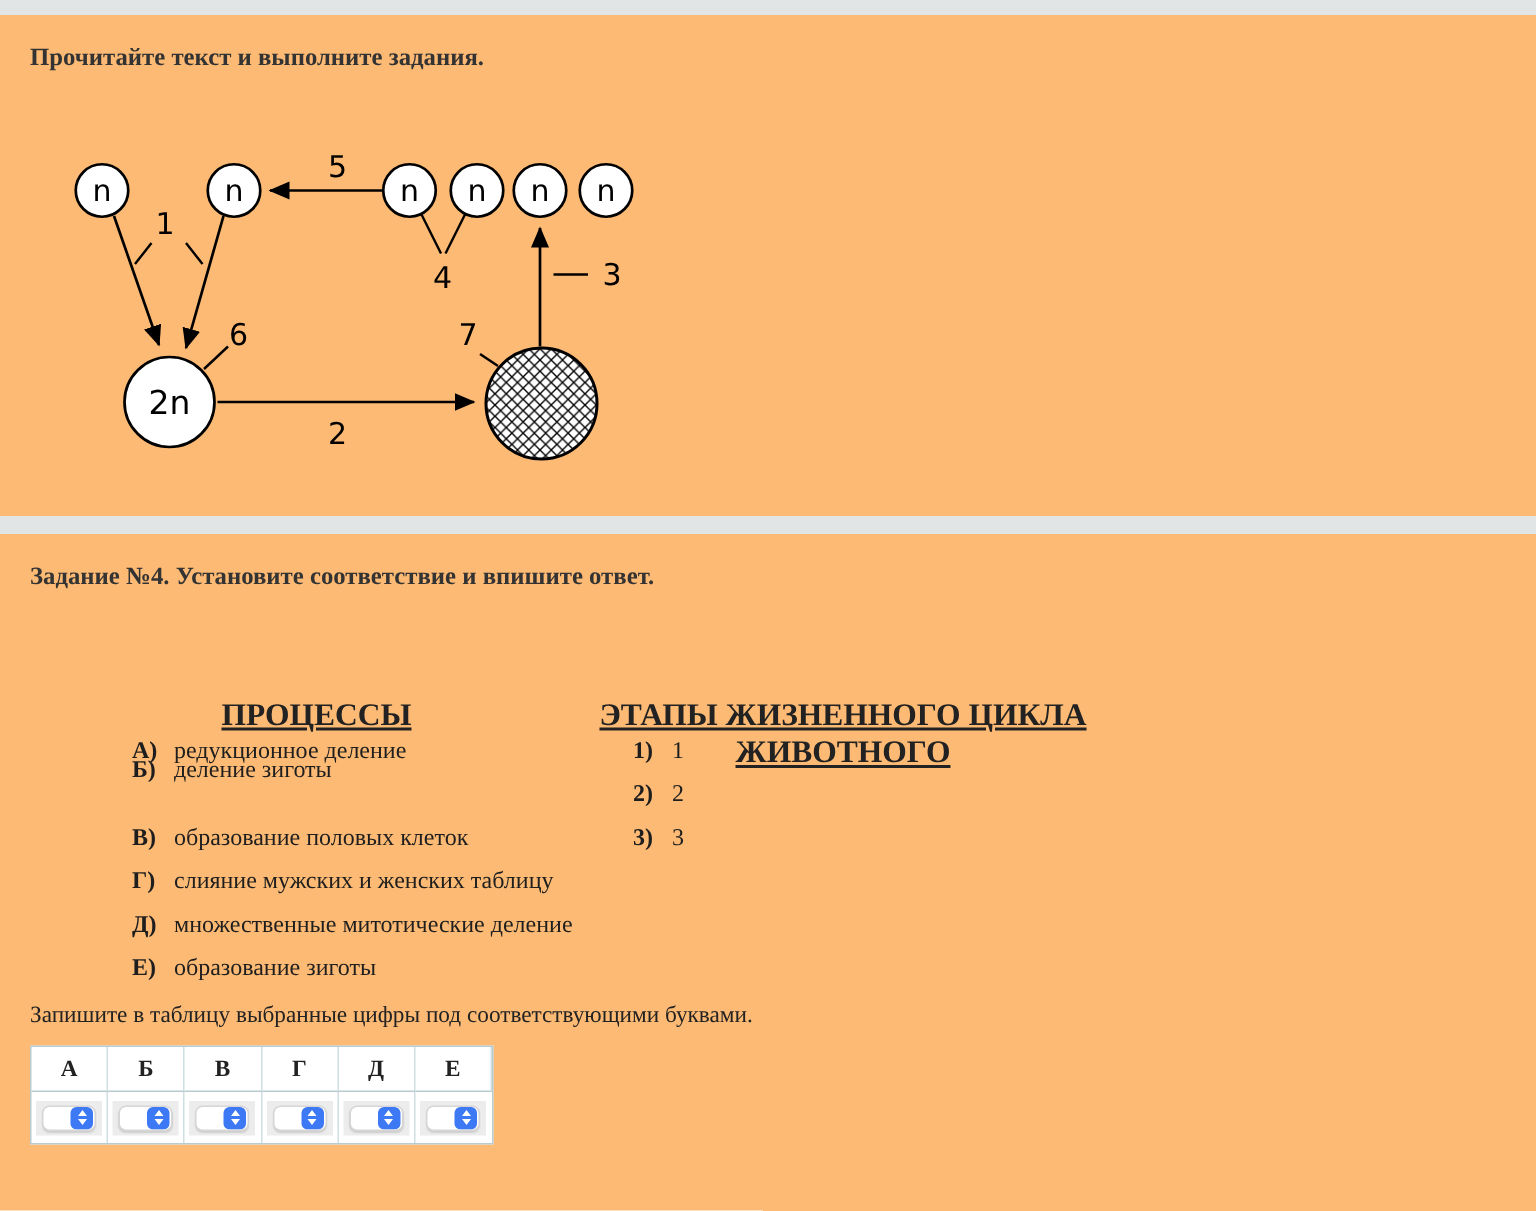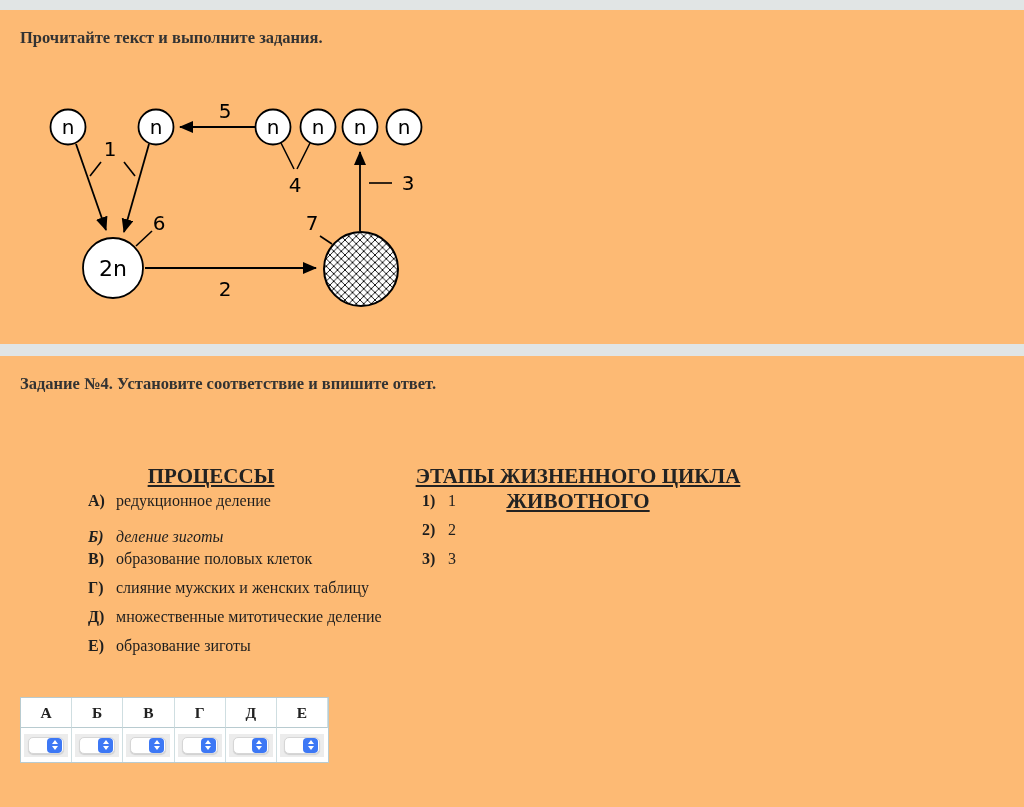--- a/index.html
+++ b/index.html
@@ -23,21 +23,21 @@
   .intro {
     position:absolute; left:20px; top:410px; width:988px;
     font-size:16px; line-height:22px; text-align:justify; color:#1c1c1c;
   }
 
   .col-header {
     position:absolute; top:464px; font-weight:bold; font-size:21px;
     text-decoration:underline; text-align:center; color:#222;
   }
   .col-header-left  { left:20px;  width:382px; }
-  .col-header-right { left:388px; width:380px; }
+  .col-header-right { left:372px; width:380px; }
 
   .proc-row { position:absolute; left:40px; width:360px; font-size:16px;margin-left:48px; }
   .proc-letter { display:inline-block; width:28px; font-weight:bold; }
   .stage-row { position:absolute; left:398px; width:200px; font-size:16px;margin-left:24px; }
   .stage-num { display:inline-block; width:26px; font-weight:bold; }
 
   .note {
     position:absolute; left:20px; top:668px; font-size:15.5px; color:#222;
   }
 
@@ -150,21 +150,21 @@
 
   <div class="h-main h2">Задание №4. Установите соответствие и впишите ответ.</div>
 
 
   <div class="col-header col-header-left">ПРОЦЕССЫ</div>
   <div class="col-header col-header-right">ЭТАПЫ ЖИЗНЕННОГО ЦИКЛА ЖИВОТНОГО</div>
 
   <div class="proc-row" style="top:492px;">
     <span class="proc-letter">А)</span><span>редукционное деление</span>
   </div>
-  <div class="proc-row" style="top:528px;font-style:italic;">
+  <div class="proc-row" style="top:505px;">
     <span class="proc-letter">Б)</span><span>деление зиготы</span>
   </div>
   <div class="proc-row" style="top:550px;">
     <span class="proc-letter">В)</span><span>образование половых клеток</span>
   </div>
   <div class="proc-row" style="top:579px;">
     <span class="proc-letter">Г)</span><span>слияние мужских и женских таблицу</span>
   </div>
   <div class="proc-row" style="top:608px;">
     <span class="proc-letter">Д)</span><span>множественные митотические деление</span>
@@ -176,20 +176,21 @@
   <div class="stage-row" style="top:492px;">
     <span class="stage-num">1)</span><span>1</span>
   </div>
   <div class="stage-row" style="top:521px;">
     <span class="stage-num">2)</span><span>2</span>
   </div>
   <div class="stage-row" style="top:550px;">
     <span class="stage-num">3)</span><span>3</span>
   </div>
 
+  <div class="note">Запишите в таблицу выбранные цифры под соответствующими буквами.</div>
 
   <div class="answer-table">
     <div class="at-head">А</div>
     <div class="at-head">Б</div>
     <div class="at-head">В</div>
     <div class="at-head">Г</div>
     <div class="at-head">Д</div>
     <div class="at-head">Е</div>
 
     <div class="at-cell">

